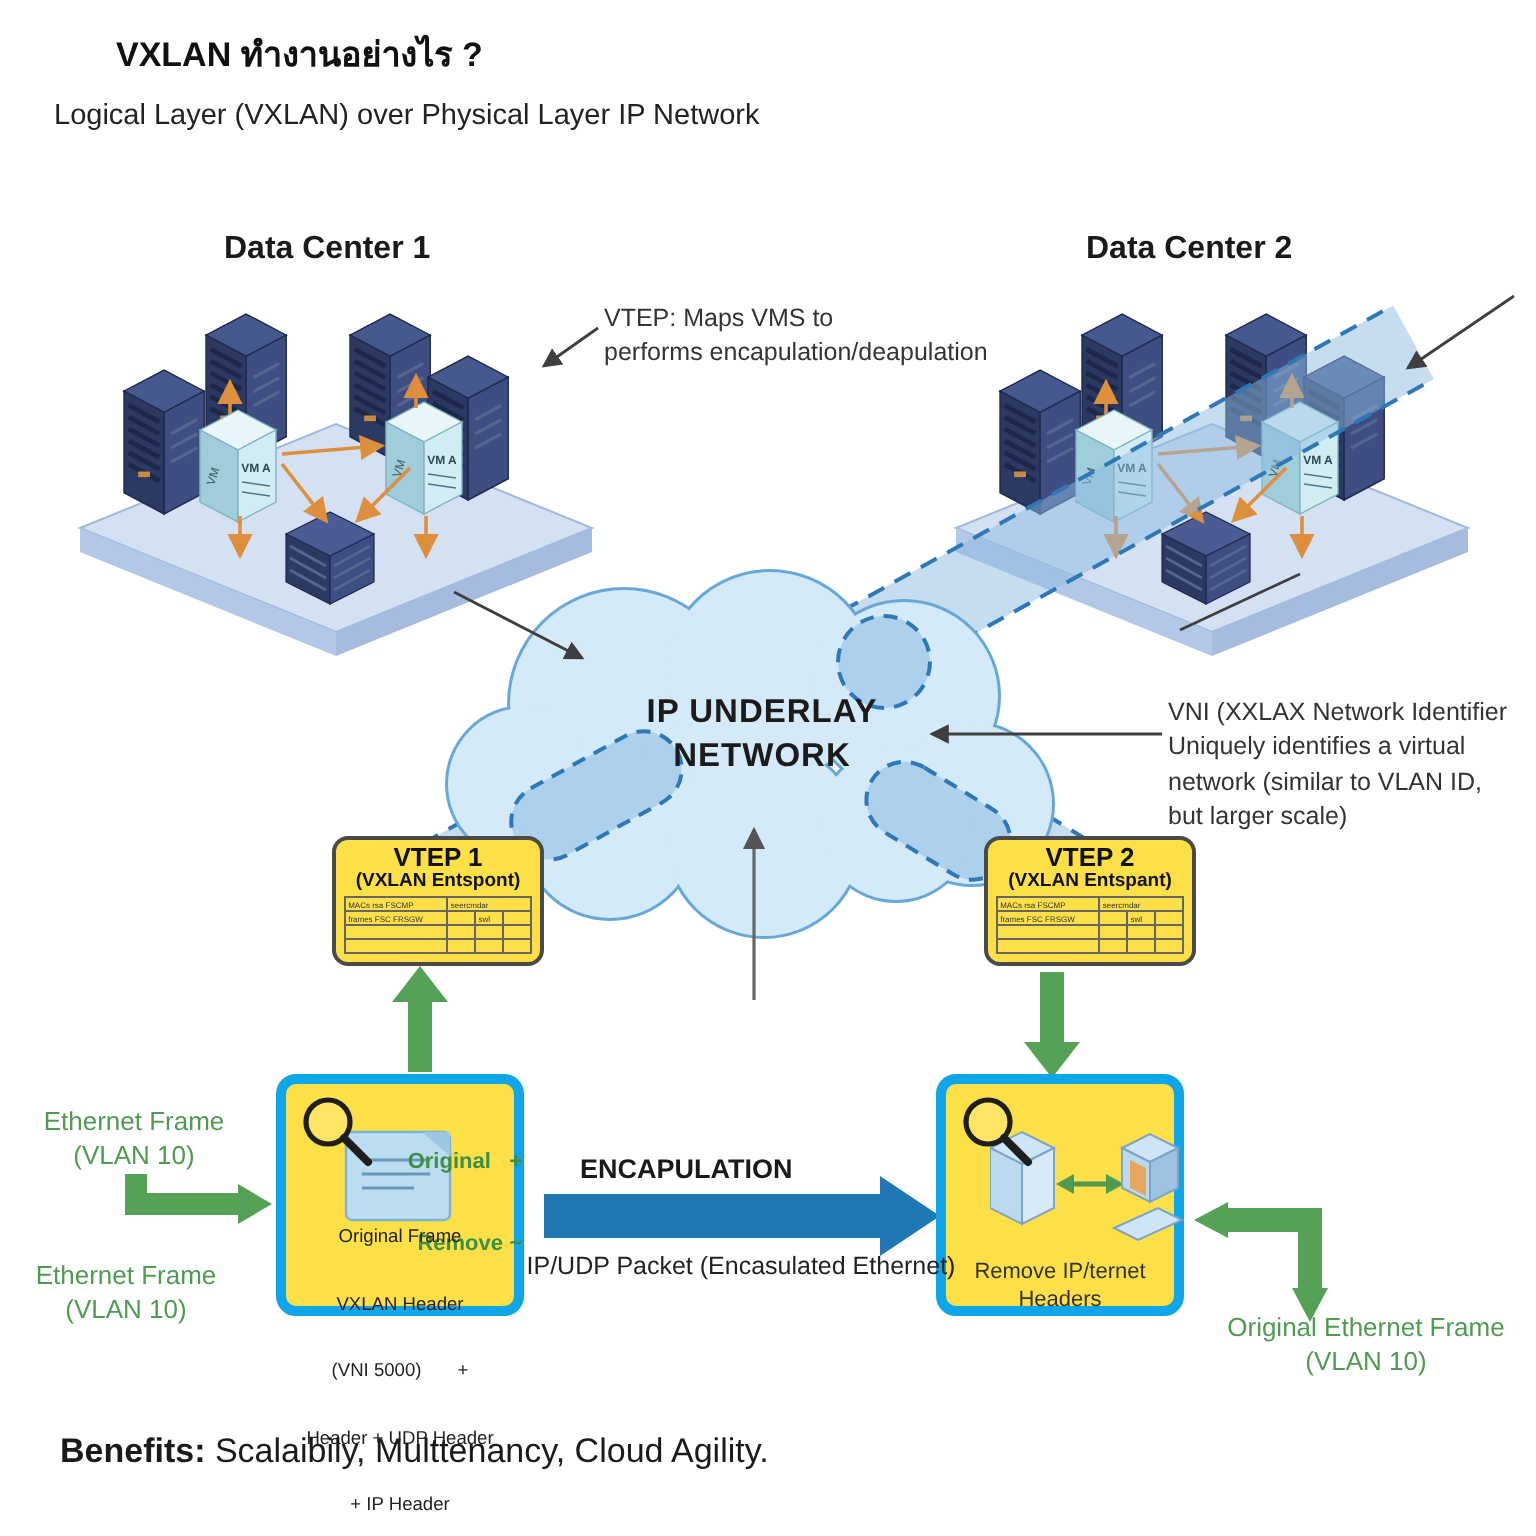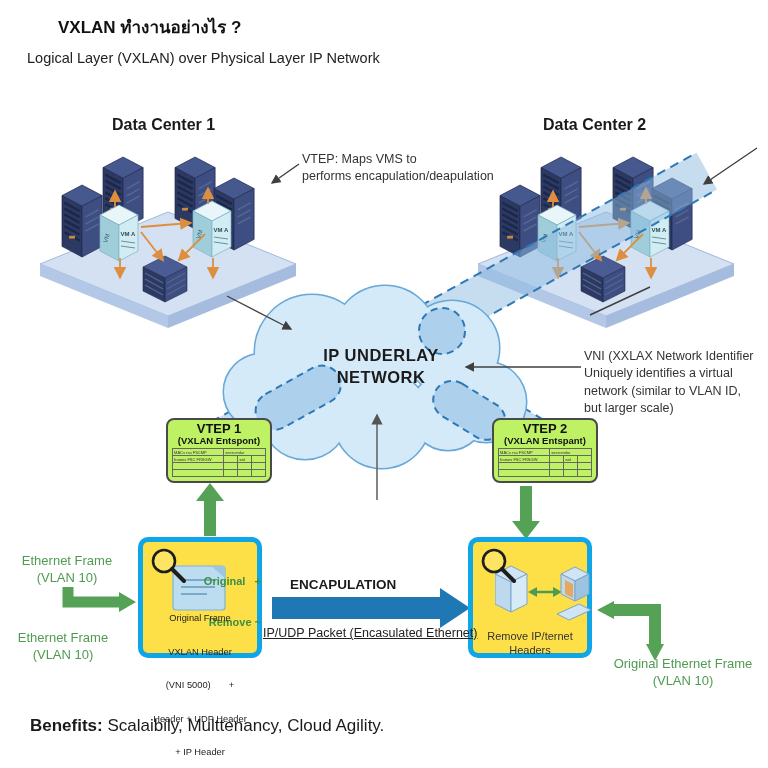--- a/index.html
+++ b/index.html
@@ -5,40 +5,40 @@
   html,body{margin:0;padding:0;background:#fff;}
   .page{position:relative;width:768px;height:768px;background:#ffffff;
         font-family:"Liberation Sans",sans-serif;overflow:hidden;}
   .abs{position:absolute;}
   .scene{position:absolute;left:0;top:0;pointer-events:none;}
   .title-thai{left:58px;top:13px;font-size:17px;font-weight:bold;color:#111;}
   .title-main{left:271px;top:16px;font-size:21px;font-weight:bold;color:#151515;}
   .subtitle{left:27px;top:50px;font-size:14.5px;color:#222;}
   .dc-heading{font-size:16px;font-weight:bold;color:#1a1a1a;}
   .note{font-size:12.5px;color:#333;line-height:1.38;}
-  .vtep-box{width:106px;height:65px;background:#bef264;border:2px solid #4a4a4a;border-radius:8px;
+  .vtep-box{width:106px;height:65px;background:#fde047;border:2px solid #4a4a4a;border-radius:8px;
             text-align:center;box-sizing:border-box;padding-top:2px;}
   .vtep-title{font-size:13px;font-weight:bold;color:#111;line-height:1.05;}
   .vtep-sub{font-size:9.5px;font-weight:bold;color:#111;line-height:1.1;}
   .vtep-table{width:92%;margin:2px auto 0;border-collapse:collapse;table-layout:fixed;}
   .vtep-table td{border:1px solid #666;height:6px;padding:0 1px;font-size:4px;color:#333;
                  overflow:hidden;white-space:nowrap;text-align:left;}
   .vtep-table td.w{width:52%;}
   .tunnel-label{left:300px;top:500px;width:166px;text-align:center;color:#1a1a1a;}
   .tunnel-label .l1{font-size:15px;font-weight:bold;}
   .tunnel-label .l2{font-size:13px;}
   .flow-box{width:124px;height:121px;background:#fde047;border:5px solid #0ea5e9;border-radius:10px;
             box-sizing:border-box;}
   .enc-green{left:48px;top:5px;width:70px;text-align:right;font-size:11px;font-weight:bold;
              color:#3d8f44;line-height:1.25;white-space:pre;}
   .enc-lines{left:0;top:49px;width:100%;text-align:center;font-size:9.3px;color:#222;
              line-height:1.2;white-space:pre;}
   .dec-lines{left:0;top:88px;width:100%;text-align:center;font-size:11px;color:#333;line-height:1.25;}
   .encap-label{left:290px;top:577px;font-size:13.5px;font-weight:bold;color:#1a1a1a;}
-  .encap-sub{left:263px;top:626px;width:215px;font-size:12.5px;color:#222;text-decoration:underline;}
+  .encap-sub{left:263px;top:626px;width:215px;text-align:center;font-size:12.5px;color:#222;}
   .green-text{font-size:13px;color:#4f9b51;line-height:1.3;text-align:center;}
   .benefits{left:30px;top:716px;font-size:17px;color:#1a1a1a;}
   .benefits b{font-weight:bold;}
 </style>
 </head>
 <body>
 
 <div class="page">
 
   <svg class="scene" width="768" height="768" viewBox="0 0 768 768">

